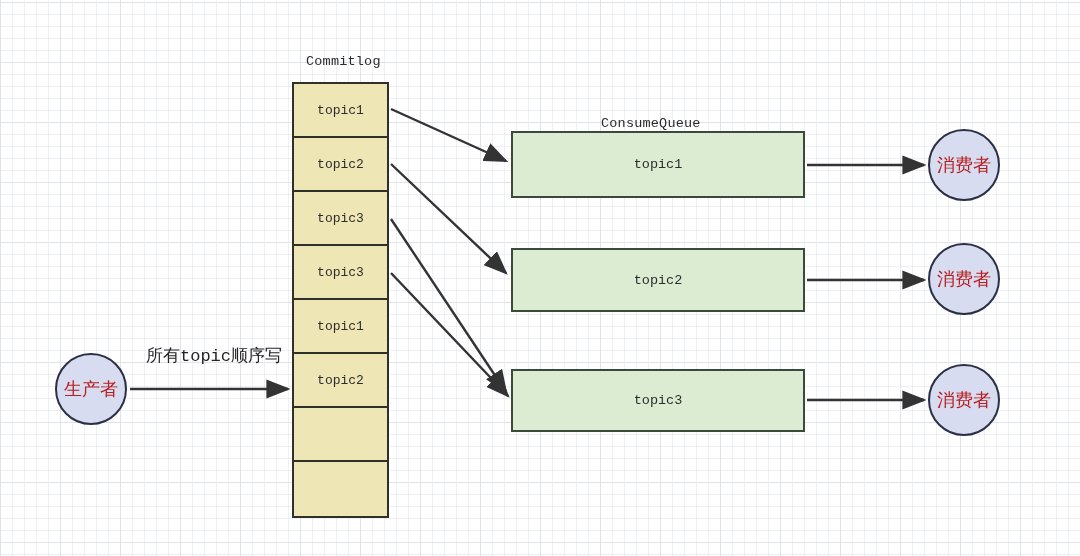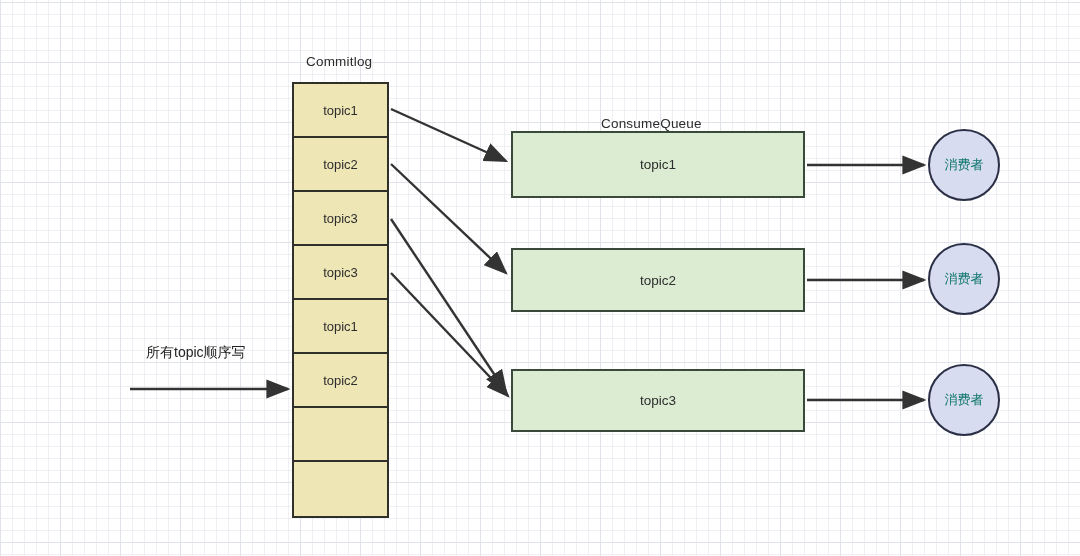--- a/index.html
+++ b/index.html
@@ -13,20 +13,21 @@
     position:relative;
     width:1080px;height:556px;
     background-color:#ffffff;
     background-image:
       linear-gradient(to right, rgba(225,228,234,0.55) 1px, transparent 1px),
       linear-gradient(to bottom, rgba(225,228,234,0.55) 1px, transparent 1px),
       linear-gradient(to right, rgba(205,210,220,0.65) 1px, transparent 1px),
       linear-gradient(to bottom, rgba(205,210,220,0.65) 1px, transparent 1px);
     background-size:12px 12px,12px 12px,60px 60px,60px 60px;
     background-position:0 2px,0 2px,0 2px,0 2px;
+    font-family:Liberation Mono, monospace;
   }
   .edge-layer{position:absolute;left:0;top:0;width:1080px;height:556px;pointer-events:none;}
 
   .caption{
     position:absolute;
     font-size:13.5px;
     color:#2b2b2b;
     letter-spacing:.2px;
     white-space:nowrap;
   }
@@ -65,32 +66,32 @@
   #cq1{top:248px;height:64px;}
   #cq2{top:369px;height:63px;}
 
   
   .circle{
     position:absolute;
     border-radius:50%;
     border:2.5px solid #2a2f45;
     background:#d7dcf0;
     display:flex;align-items:center;justify-content:center;
-    font-size:13px;color:#0f766e;
+    font-size:18px;color:#b91c1c;
     box-sizing:border-box;
   }
   .consumer{width:72px;height:72px;left:928px;}
   #consumer0{top:129px;}
   #consumer1{top:243px;}
   #consumer2{top:364px;}
   #producer{width:72px;height:72px;left:55px;top:353px;}
 
   .edge-label{
     position:absolute;
-    font-size:14px;
+    font-size:17px;
     color:#232323;
     white-space:nowrap;
   }
 </style>
 </head>
 <body>
 
 <div id="canvas">
 
   <svg class="edge-layer" viewBox="0 0 1080 556" xmlns="http://www.w3.org/2000/svg">
@@ -128,18 +129,19 @@
     <div class="cl-cell">topic1</div>
     <div class="cl-cell">topic2</div>
     <div class="cl-cell"></div>
     <div class="cl-cell"></div>
   </div>
 
   <div class="cq-box" id="cq0">topic1</div>
   <div class="cq-box" id="cq1">topic2</div>
   <div class="cq-box" id="cq2">topic3</div>
 
+  <div class="circle" id="producer">生产者</div>
 
   <div class="circle consumer" id="consumer0">消费者</div>
   <div class="circle consumer" id="consumer1">消费者</div>
   <div class="circle consumer" id="consumer2">消费者</div>
 
 </div>
 
 </body></html>

